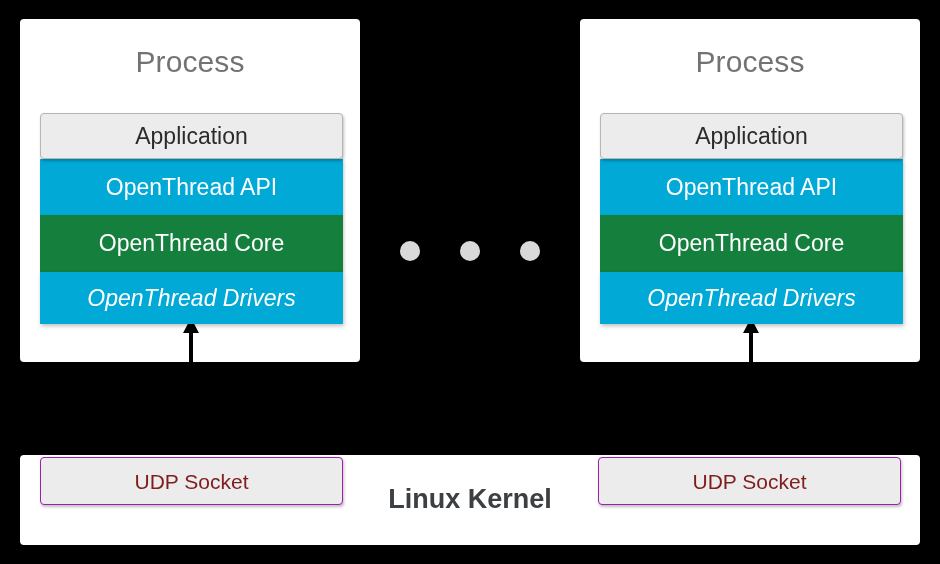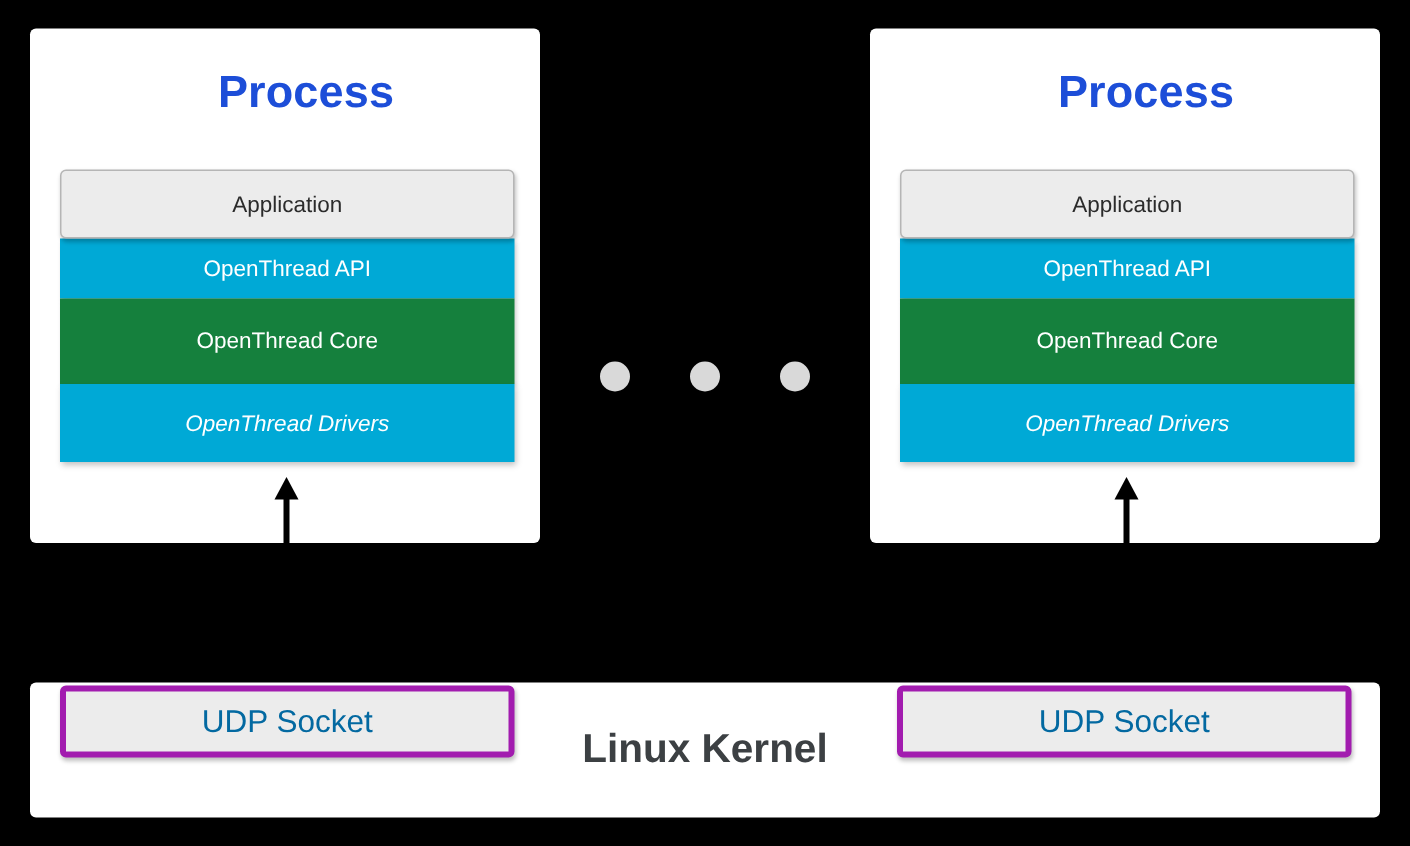--- a/index.html
+++ b/index.html
@@ -31,55 +31,54 @@
   .process-box.left  { left: 20px; }
   .process-box.right { left: 580px; }
 
   .process-title {
     position: absolute;
     top: 28px;
     left: 0;
     width: 100%;
     text-align: center;
     font-size: 30px;
-    font-weight: 700;
-    color: #1d4ed8;
+    font-weight: 400;
+    color: #737373;
     letter-spacing: 0.1px;
     line-height: 1;
-    padding-left: 14px;
   }
 
   
   .stack {
     position: absolute;
     left: 20px;
     top: 94px;
     width: 303px;
   }
   .layer {
     position: relative;
     box-sizing: border-box;
     display: flex;
     align-items: center;
     justify-content: center;
     color: #ffffff;
-    font-size: 15px;
+    font-size: 23px;
     line-height: 1;
   }
   .layer-app {
     height: 46px;
     background: #ececec;
     border: 1px solid #b5b5b5;
     border-radius: 4px;
     color: #2b2b2b;
     box-shadow: 1px 2px 3px rgba(0,0,0,0.25);
     z-index: 3;
   }
   .layer-api {
-    height: 40px;
+    height: 56px;
     background: #00a9d6;
     margin-top: 0px;
     box-shadow: 1px 2px 3px rgba(0,0,0,0.22);
     z-index: 2;
   }
   .layer-core {
     height: 57px;
     background: #15803d;
     box-shadow: 1px 2px 3px rgba(0,0,0,0.22);
     z-index: 2;
@@ -161,27 +160,27 @@
     color: #3c4043;
     line-height: 1;
   }
   .socket {
     position: absolute;
     box-sizing: border-box;
     top: 2px;
     width: 303px;
     height: 48px;
     background: #ececec;
-    border: 4px solid #a21caf;
+    border: 1px solid #a21caf;
     border-radius: 4px;
     display: flex;
     align-items: center;
     justify-content: center;
     font-size: 21px;
-    color: #0369a1;
+    color: #7f1d1d;
     box-shadow: 1px 2px 3px rgba(0,0,0,0.25);
     line-height: 1;
   }
   .socket.left  { left: 20px; }
   .socket.right { left: 578px; }
 </style>
 </head>
 <body>
 
 <div id="canvas">

